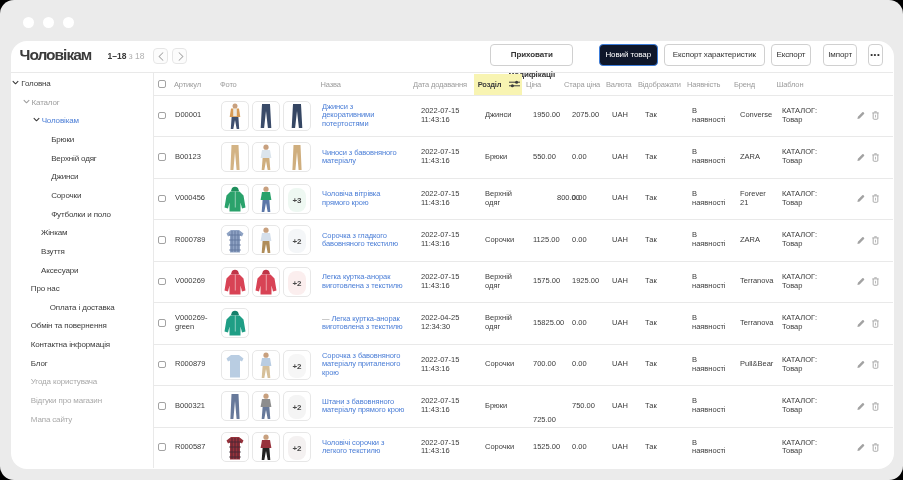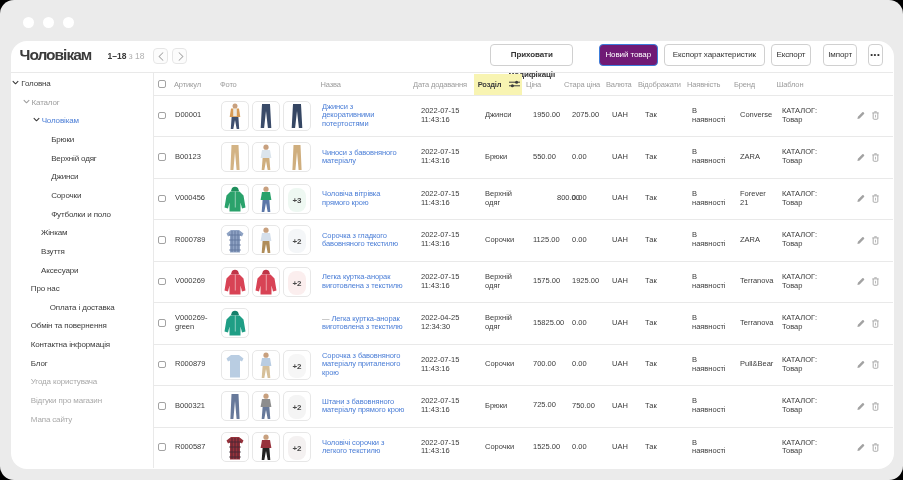--- a/index.html
+++ b/index.html
@@ -7,21 +7,21 @@
     <div class="card">
       <div class="t" style="left:8.5px;top:5.4px;font-size:15.5px;color:#3b3b3b;font-weight:bold;letter-spacing:-1.0px;">Чоловікам</div>
       <div class="t" style="left:96.5px;top:10.0px;font-size:8.5px;color:#3b3b3b;font-weight:bold;">1–18 <span style="color:#b0b0b0;font-weight:normal;">з 18</span></div>
       <div class="t" style="left:141.8px;top:7.0px;width:15.5px;height:15.5px;border:1px solid #e6e6e6;border-radius:4px;background:#fcfcfc;"><svg width="15" height="15" viewBox="0 0 16 16">
           <path d="M9.5 4 L5.5 8 L9.5 12" stroke="#a8a8a8" stroke-width="1.1" fill="none" stroke-linecap="round"></path>
         </svg></div>
       <div class="t" style="left:160.6px;top:7.0px;width:15.5px;height:15.5px;border:1px solid #e6e6e6;border-radius:4px;background:#fcfcfc;"><svg width="15" height="15" viewBox="0 0 16 16">
           <path d="M6.5 4 L10.5 8 L6.5 12" stroke="#a8a8a8" stroke-width="1.1" fill="none" stroke-linecap="round"></path>
         </svg></div>
       <div class="btn" style="left:479.3px;width:83px;font-weight:bold;">Приховати модифікації</div>
-      <div class="btn" style="left:587.5px;width:59.5px;background:#701a75;border-color:#3d7dda;color:#fff;">Новий товар</div>
+      <div class="btn" style="left:587.5px;width:59.5px;background:#0f172a;border-color:#3d7dda;color:#fff;">Новий товар</div>
       <div class="btn" style="left:653.0px;width:100.8px;">Експорт характеристик</div>
       <div class="btn" style="left:760.3px;width:39.3px;">Експорт</div>
       <div class="btn" style="left:811.8px;width:34.7px;">Імпорт</div>
       <div class="btn" style="left:856.8px;width:15.0px;font-size:8px;letter-spacing:0.6px;line-height:19px;">•••</div>
       <div class="hline" style="left:0;top:31.0px;width:882px;"></div>
       <div class="side" style="left:1.3px;top:38.0px;color:#3b3b3b;"><svg width="7" height="7" viewBox="0 0 8 8" style="margin-right:2px;">
           <path d="M1.2 2.7 L4 5.5 L6.8 2.7" stroke="#3b3b3b" stroke-width="1.2" fill="none" stroke-linecap="round" stroke-linejoin="round"></path>
         </svg>Головна</div>
       <div class="side" style="left:11.5px;top:56.7px;color:#9e9e9e;"><svg width="7" height="7" viewBox="0 0 8 8" style="margin-right:2px;">
           <path d="M1.2 2.7 L4 5.5 L6.8 2.7" stroke="#9e9e9e" stroke-width="1.2" fill="none" stroke-linecap="round" stroke-linejoin="round"></path>
@@ -502,21 +502,21 @@
         <div>Штани з бавовняного</div>
         <div>матеріалу прямого крою</div>
       </div>
       <div class="cell" style="left:410.0px;top:356.2px;line-height:8.8px;">
         <div>2022-07-15</div>
         <div>11:43:16</div>
       </div>
       <div class="cell" style="left:474.0px;top:360.7px;line-height:8.8px;">
         <div>Брюки</div>
       </div>
-      <div class="cell" style="left:522.0px;top:360px;line-height:8.8px;">
+      <div class="cell" style="left:522.0px;top:375px;line-height:8.8px;">
         <div>725.00</div>
       </div>
       <div class="cell" style="left:561.0px;top:360.7px;line-height:8.8px;">
         <div>750.00</div>
       </div>
       <div class="cell" style="left:601.0px;top:360.7px;line-height:8.8px;">
         <div>UAH</div>
       </div>
       <div class="cell" style="left:634.0px;top:360.7px;line-height:8.8px;">
         <div>Так</div>

